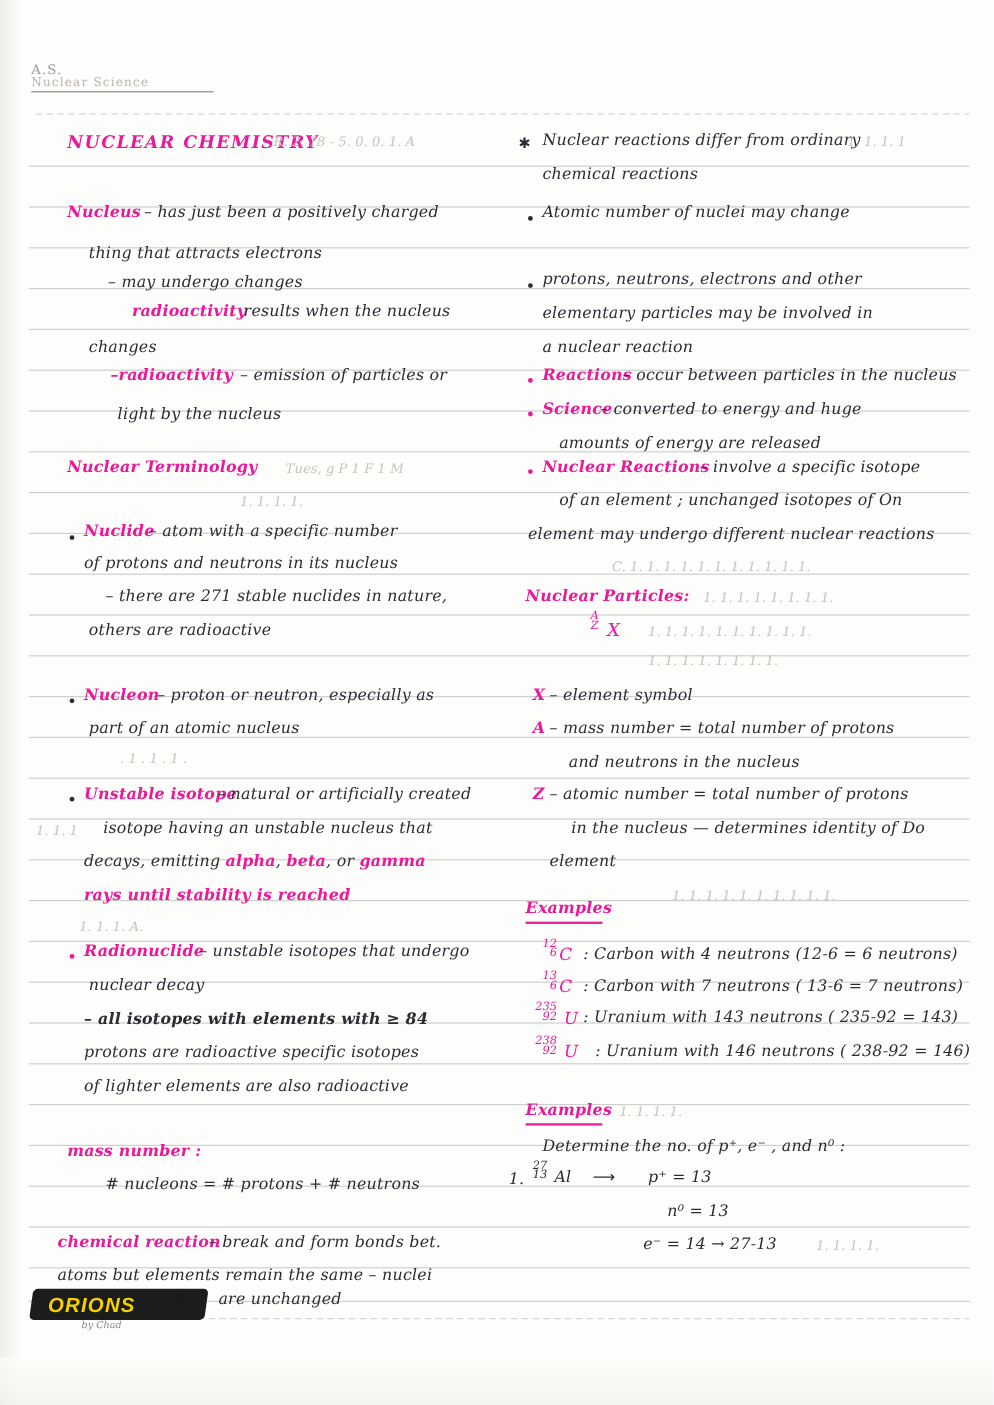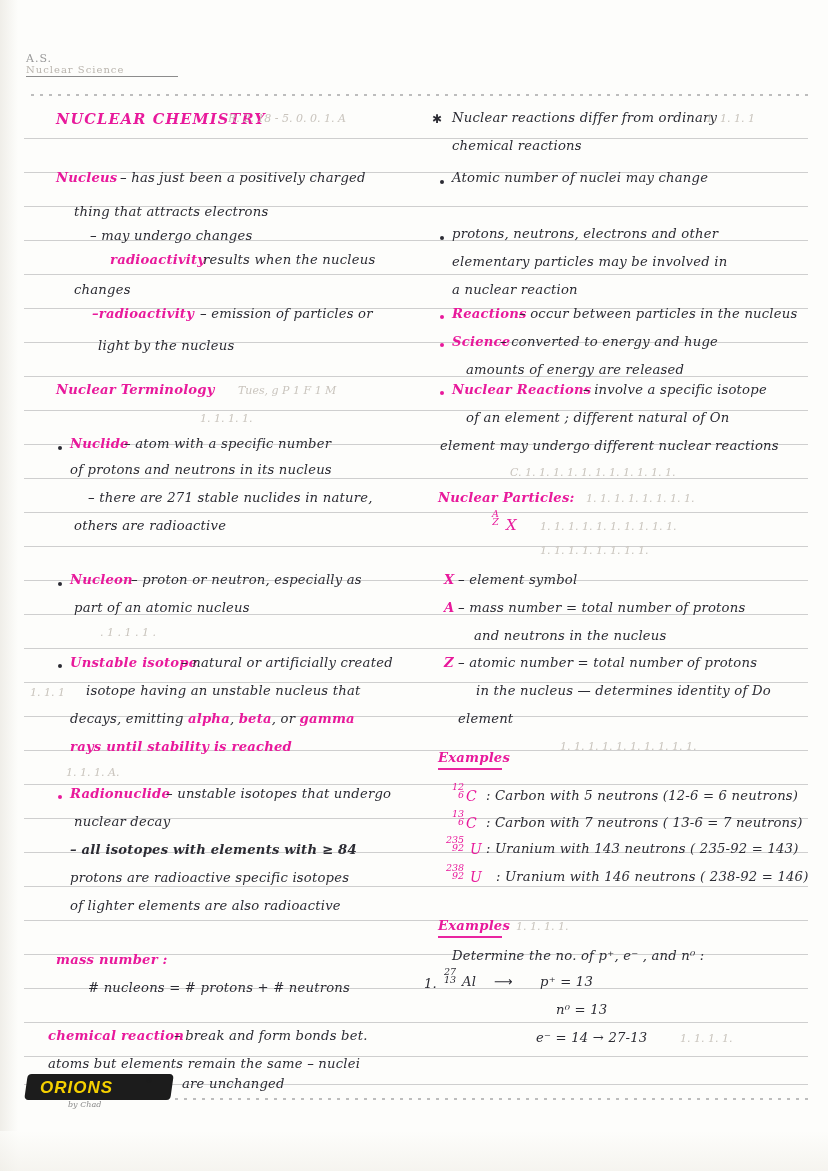--- a/index.html
+++ b/index.html
@@ -331,21 +331,21 @@
   <div class="hw" style="left:519px; top:306px;">– occur between particles in the nucleus</div>
 
   <div class="bullet bullet-pink" style="left:440px; top:343px;"></div>
   <div class="hw pink" style="left:452px; top:334px;">Science</div>
   <div class="hw" style="left:500px; top:334px;">– converted to energy and huge</div>
   <div class="hw" style="left:466px; top:362px;">amounts of energy are released</div>
 
   <div class="bullet bullet-pink" style="left:440px; top:391px;"></div>
   <div class="hw pink" style="left:452px; top:382px;">Nuclear Reactions</div>
   <div class="hw" style="left:583px; top:382px;">– involve a specific isotope</div>
-  <div class="hw" style="left:466px; top:410px;">of an element ; different natural of On</div>
+  <div class="hw" style="left:466px; top:410px;">of an element ; unchanged isotopes of On</div>
   <div class="hw" style="left:440px; top:438px;">element may undergo different nuclear reactions</div>
   <div class="faint" style="left:510px; top:466px;">C. 1. 1. 1. 1. 1. 1. 1. 1. 1. 1. 1.</div>
 
   <div class="hw pink" style="left:438px; top:490px;">Nuclear Particles:</div>
   <div class="faint" style="left:586px; top:492px;">1. 1. 1. 1. 1. 1. 1. 1.</div>
 
   <div class="iso-stack" style="left:492px; top:510px;">
     <span class="m">A</span>
     <span class="z">Z</span>
   </div>
@@ -367,21 +367,21 @@
   <div class="faint" style="left:560px; top:740px;">1. 1. 1. 1. 1. 1. 1. 1. 1. 1.</div>
 
   <div class="hw pink" style="left:438px; top:750px;">Examples</div>
   <div class="underline-pink" style="left:438px; top:768px; width:64px;"></div>
 
   <div class="iso-stack" style="left:452px; top:783px;">
     <span class="m">12</span>
     <span class="z">6</span>
   </div>
   <div class="notation" style="left:466px; top:788px; font-size:14px;">C</div>
-  <div class="hw" style="left:486px; top:788px;">: Carbon with 5 neutrons (12-6 = 6 neutrons)</div>
+  <div class="hw" style="left:486px; top:788px;">: Carbon with 4 neutrons (12-6 = 6 neutrons)</div>
 
   <div class="iso-stack" style="left:452px; top:810px;">
     <span class="m">13</span>
     <span class="z">6</span>
   </div>
   <div class="notation" style="left:466px; top:815px; font-size:14px;">C</div>
   <div class="hw" style="left:486px; top:815px;">: Carbon with 7 neutrons ( 13-6 = 7 neutrons)</div>
 
   <div class="iso-stack" style="left:446px; top:836px;">
     <span class="m">235</span>

